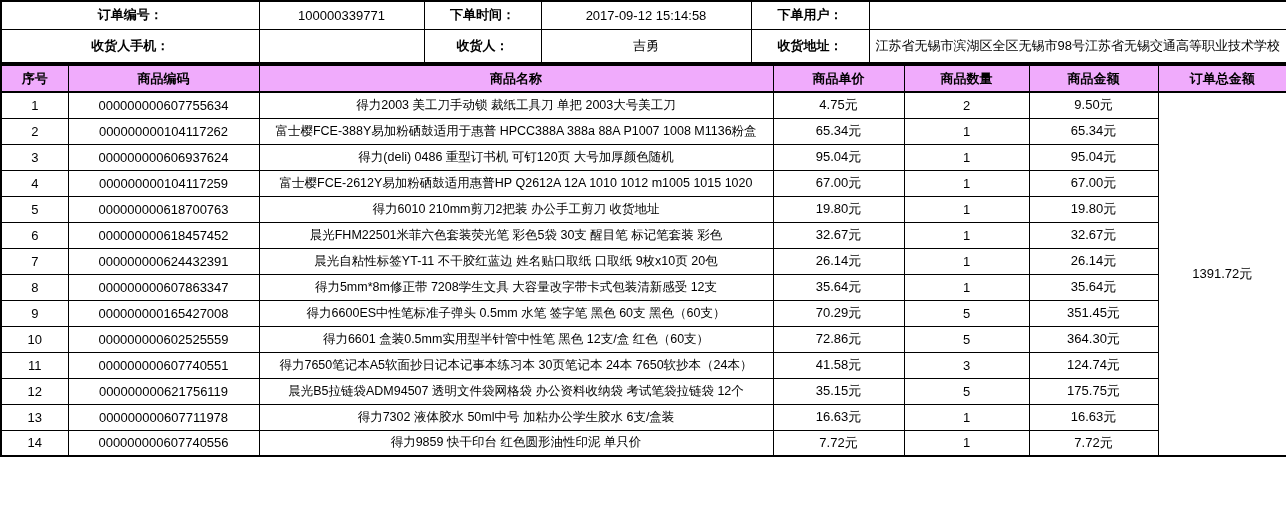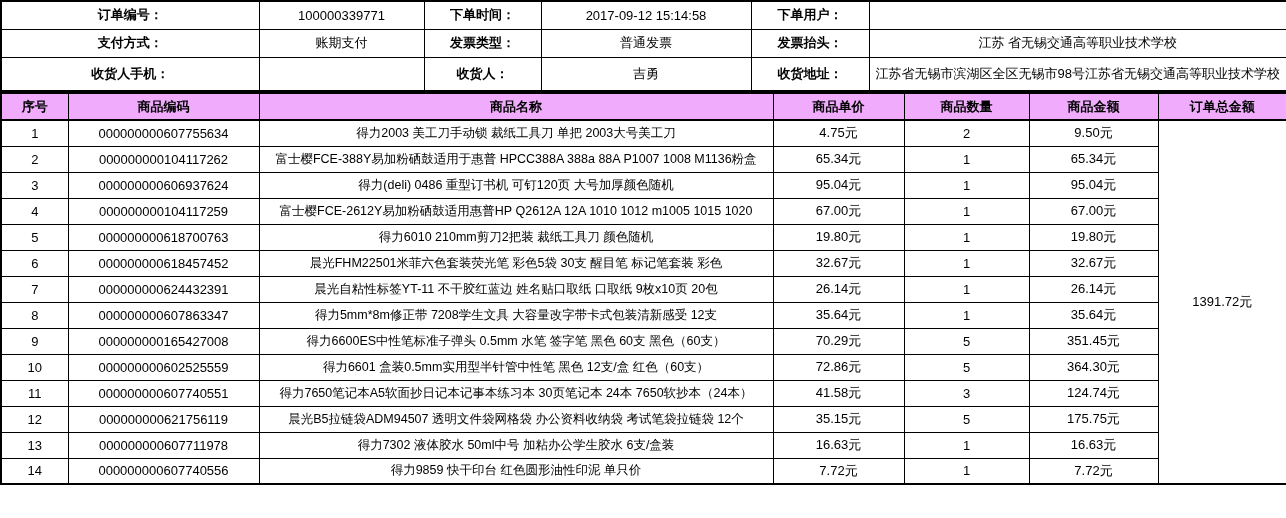--- a/index.html
+++ b/index.html
@@ -37,28 +37,20 @@
         <col style="width:418px">
     </colgroup>
     <tbody>
         <tr class="info-r1">
       <td class="lbl">订单编号：</td>
       <td class="val">100000339771</td>
       <td class="lbl">下单时间：</td>
       <td class="val">2017-09-12 15:14:58</td>
       <td class="lbl">下单用户：</td>
       <td class="val"></td>
-    </tr>
-    <tr class="info-r2">
-      <td class="lbl">支付方式：</td>
-      <td class="val">账期支付</td>
-      <td class="lbl">发票类型：</td>
-      <td class="val">普通发票</td>
-      <td class="lbl">发票抬头：</td>
-      <td class="val">江苏 省无锡交通高等职业技术学校</td>
     </tr>
     <tr class="info-r3">
       <td class="lbl">收货人手机：</td>
       <td class="val"></td>
       <td class="lbl">收货人：</td>
       <td class="val">吉勇</td>
       <td class="lbl">收货地址：</td>
       <td class="val wrapcell">江苏省无锡市滨湖区全区无锡市98号江苏省无锡交通高等职业技术学校</td>
     </tr>
   </tbody>
@@ -115,21 +107,21 @@
           <td>4</td>
           <td>000000000104117259</td>
           <td class="name-cell">富士樱FCE-2612Y易加粉硒鼓适用惠普HP Q2612A 12A 1010 1012 m1005 1015 1020</td>
           <td>67.00元</td>
           <td>1</td>
           <td>67.00元</td>
         </tr>
         <tr>
           <td>5</td>
           <td>000000000618700763</td>
-          <td class="name-cell">得力6010 210mm剪刀2把装 裁纸工具刀 颜色随机</td>
+          <td class="name-cell">得力6010 210mm剪刀2把装 办公手工剪刀 收货地址</td>
           <td>19.80元</td>
           <td>1</td>
           <td>19.80元</td>
         </tr>
         <tr>
           <td>6</td>
           <td>000000000618457452</td>
           <td class="name-cell">晨光FHM22501米菲六色套装荧光笔 彩色5袋 30支 醒目笔 标记笔套装 彩色</td>
           <td>32.67元</td>
           <td>1</td>

